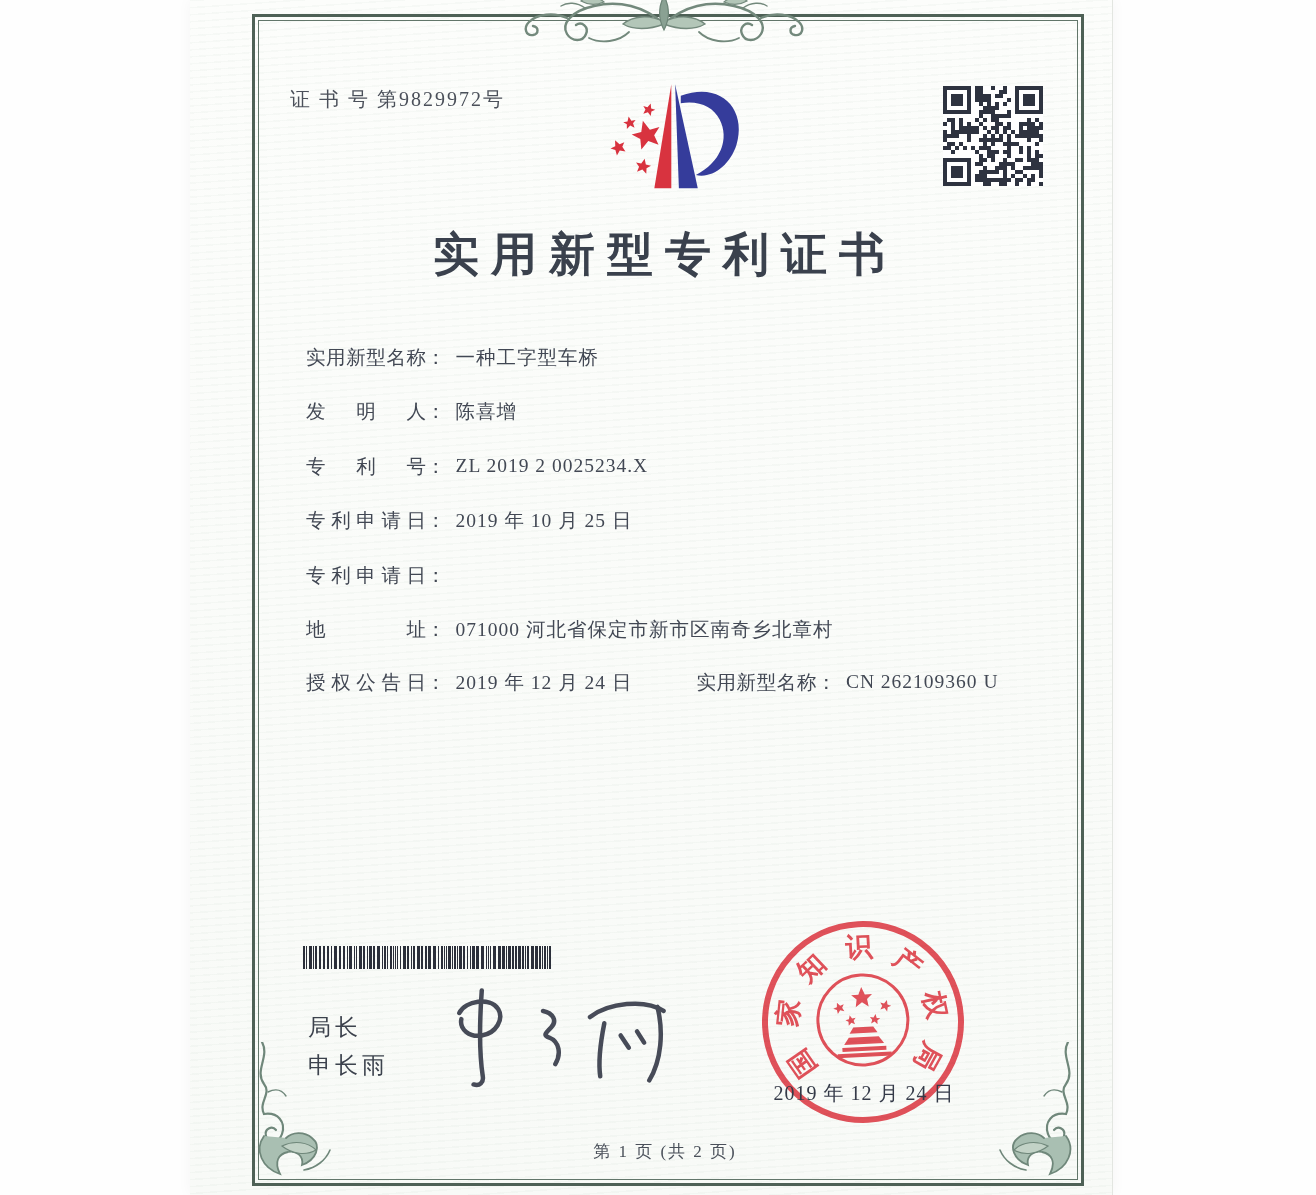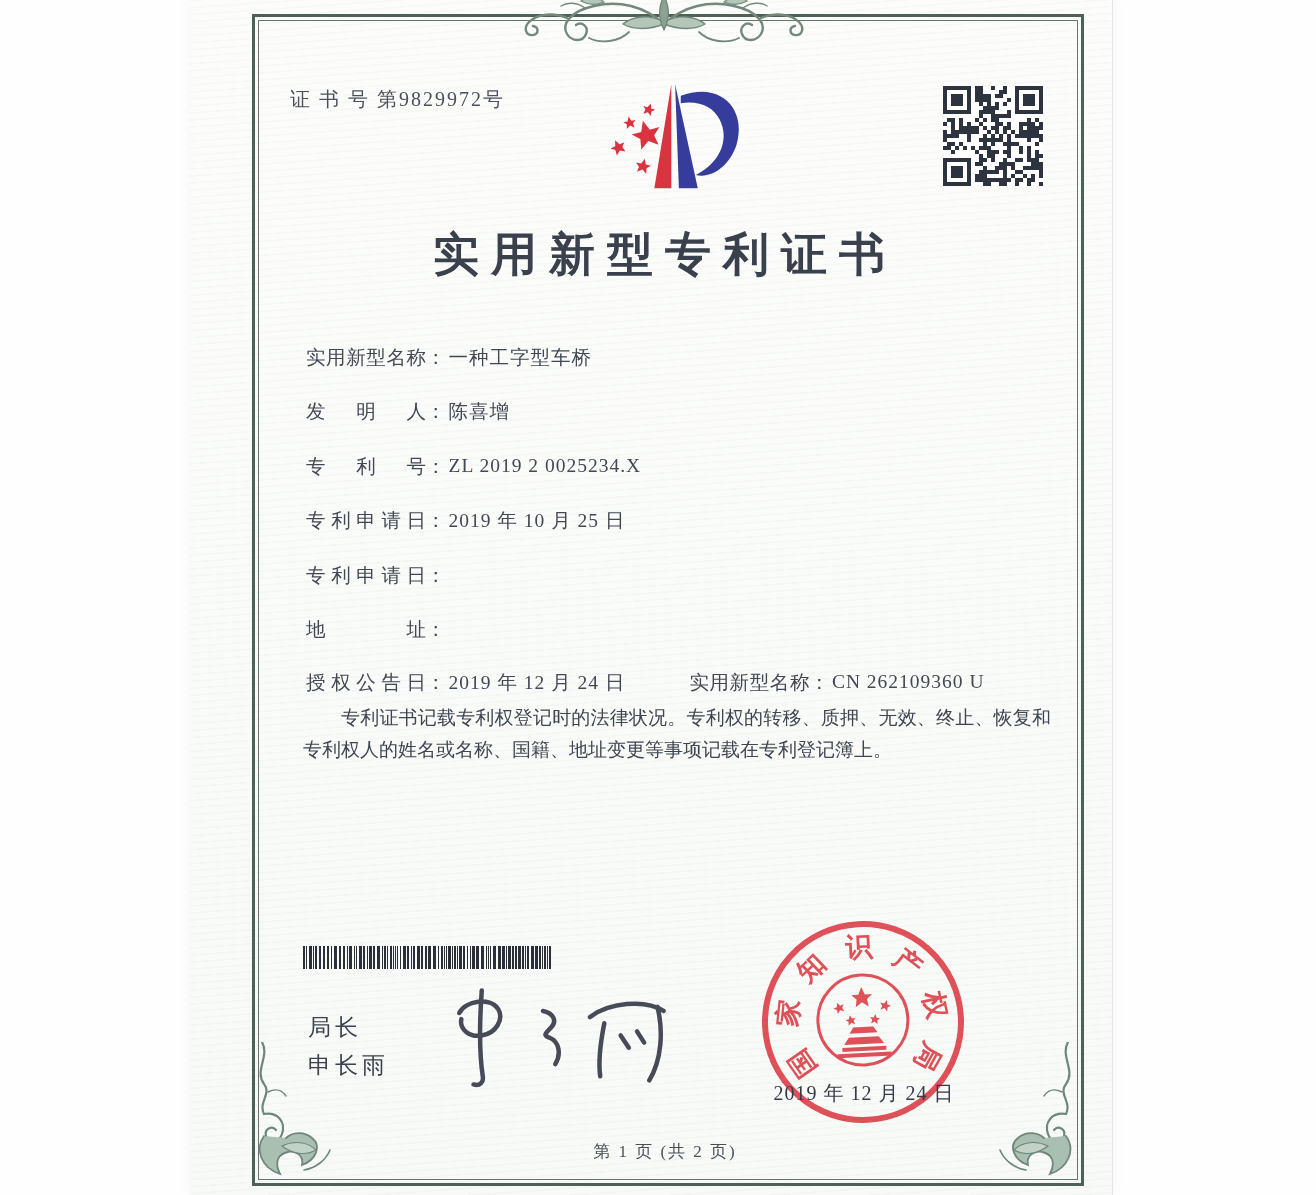--- a/index.html
+++ b/index.html
@@ -46,21 +46,21 @@
     position:absolute;left:252px;top:224px;width:826px;text-align:center;
     font-size:46px;font-weight:bold;letter-spacing:12px;color:#3a414d;
   }
   .fields{position:absolute;left:306px;top:330px;width:740px;font-size:19.5px;color:#424854;}
   .frow{height:54.5px;display:flex;align-items:center;}
   .flabel{
     display:inline-block;width:120px;
     text-align:justify;text-align-last:justify;
   }
   .fcolon{margin:0 2px 0 0;}
-  .fvalue{margin-left:1px;letter-spacing:1px;white-space:nowrap;}
+  .fvalue{margin-left:8px;letter-spacing:1px;white-space:nowrap;}
   .grant-row{position:absolute;left:306px;top:660px;width:740px;height:44px;
     display:flex;align-items:center;font-size:19.5px;color:#424854;}
   .grant-col2{margin-left:64px;display:flex;align-items:center;}
   .paras{
     position:absolute;left:303px;top:702px;width:748px;
     font-size:19px;line-height:32px;color:#3f4551;text-align:justify;
   }
   .paras p{margin:0;text-indent:2em;}
   .barcode{position:absolute;left:303px;top:946px;width:252px;height:23px;}
   .barcode i{position:absolute;top:0;bottom:0;background:#2b2f3a;}
@@ -399,36 +399,36 @@
         <span class="fcolon">：</span>
       <span class="fvalue">2019 年 10 月 25 日</span>
     </div>
     <div class="frow">
       <span class="flabel">专利申请日</span>
         <span class="fcolon">：</span>
     </div>
     <div class="frow">
       <span class="flabel">地址</span>
         <span class="fcolon">：</span>
+      <span class="fvalue">071000 河北省保定市新市区南奇乡北章村</span>
     </div>
   </div>
 
   <div class="grant-row">
     <span class="flabel">授权公告日</span>
       <span class="fcolon">：</span>
     <span class="fvalue">2019 年 12 月 24 日</span>
     <span class="grant-col2">
       <span class="flabel">实用新型名称</span>
         <span class="fcolon">：</span>
       <span class="fvalue">CN 262109360 U</span>
     </span>
   </div>
 
   <div class="paras">
-    <p>专利证书记载专利权登记时的法律状况。专利权的转移、质押、无效、终止、恢复和专利权人的姓名或名称、国籍、地址变更等事项记载在专利登记簿上。</p>
   </div>
 
   <div class="barcode">
       <i style="left: 0px; width: 2px;"></i>
       <i style="left: 3px; width: 1px;"></i>
       <i style="left: 6px; width: 3px;"></i>
       <i style="left: 10px; width: 1px;"></i>
       <i style="left: 12px; width: 2px;"></i>
       <i style="left: 16px; width: 2px;"></i>
       <i style="left: 20px; width: 2px;"></i>

